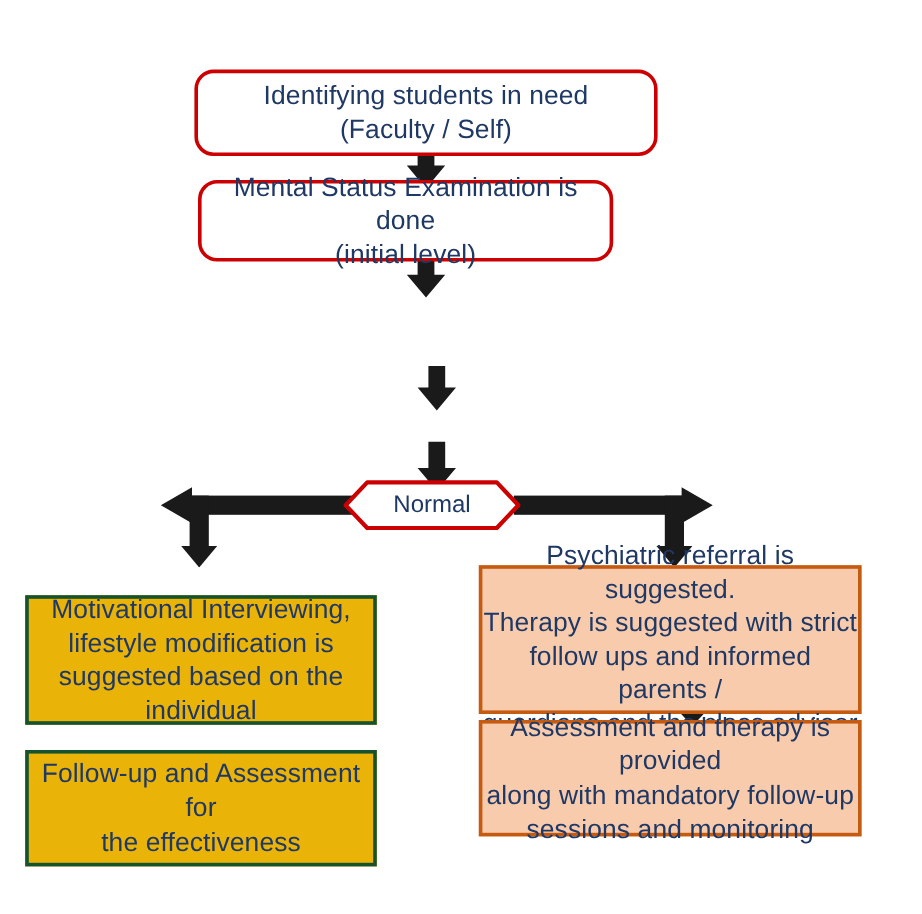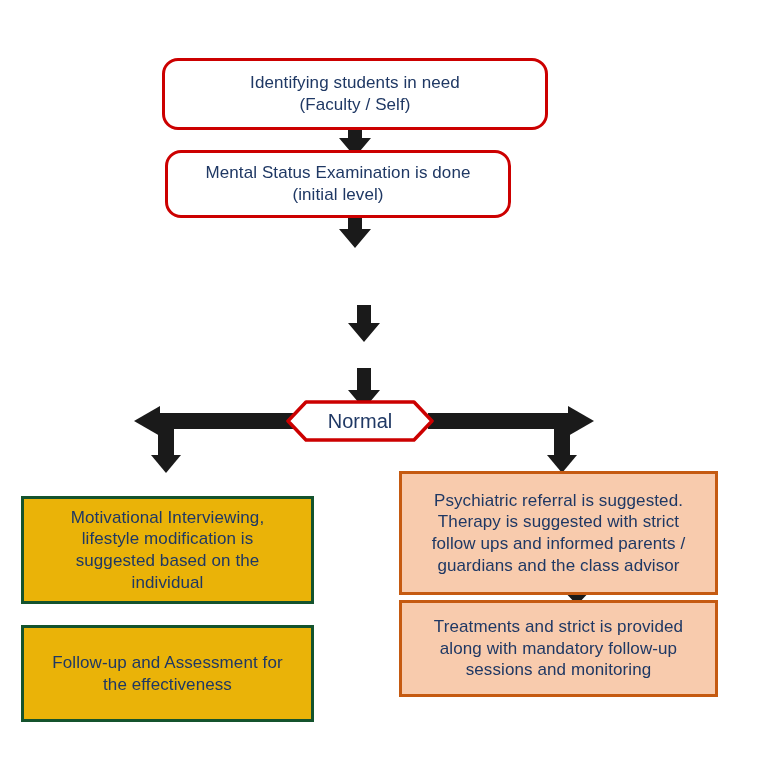--- a/index.html
+++ b/index.html
@@ -16,21 +16,21 @@
     overflow: hidden;
   }
   .node {
     position: absolute;
     box-sizing: border-box;
     display: flex;
     align-items: center;
     justify-content: center;
     text-align: center;
     color: #1F3864;
-    font-size: 17px;
+    font-size: 22px;
     line-height: 1.28;
     letter-spacing: 0.1px;
     white-space: pre-line;
     z-index: 3;
   }
   
   .proc {
     background: #ffffff;
     border: 3px solid #CC0000;
     border-radius: 16px;
@@ -152,17 +152,17 @@
 individual</div>
 
   <div class="node green" style="left:21px;top:600px;width:293px;height:97px;">Follow-up and Assessment for
 the effectiveness</div>
 
   <div class="node orange" style="left:399px;top:471px;width:319px;height:124px;">Psychiatric referral is suggested.
 Therapy is suggested with strict
 follow ups and informed parents /
 guardians and the class advisor</div>
 
-  <div class="node orange" style="left:399px;top:600px;width:319px;height:97px;">Treatments and strict is provided
+  <div class="node orange" style="left:399px;top:600px;width:319px;height:97px;">Assessment and therapy is provided
 along with mandatory follow-up
 sessions and monitoring</div>
 
 </div>
 
 </body></html>

